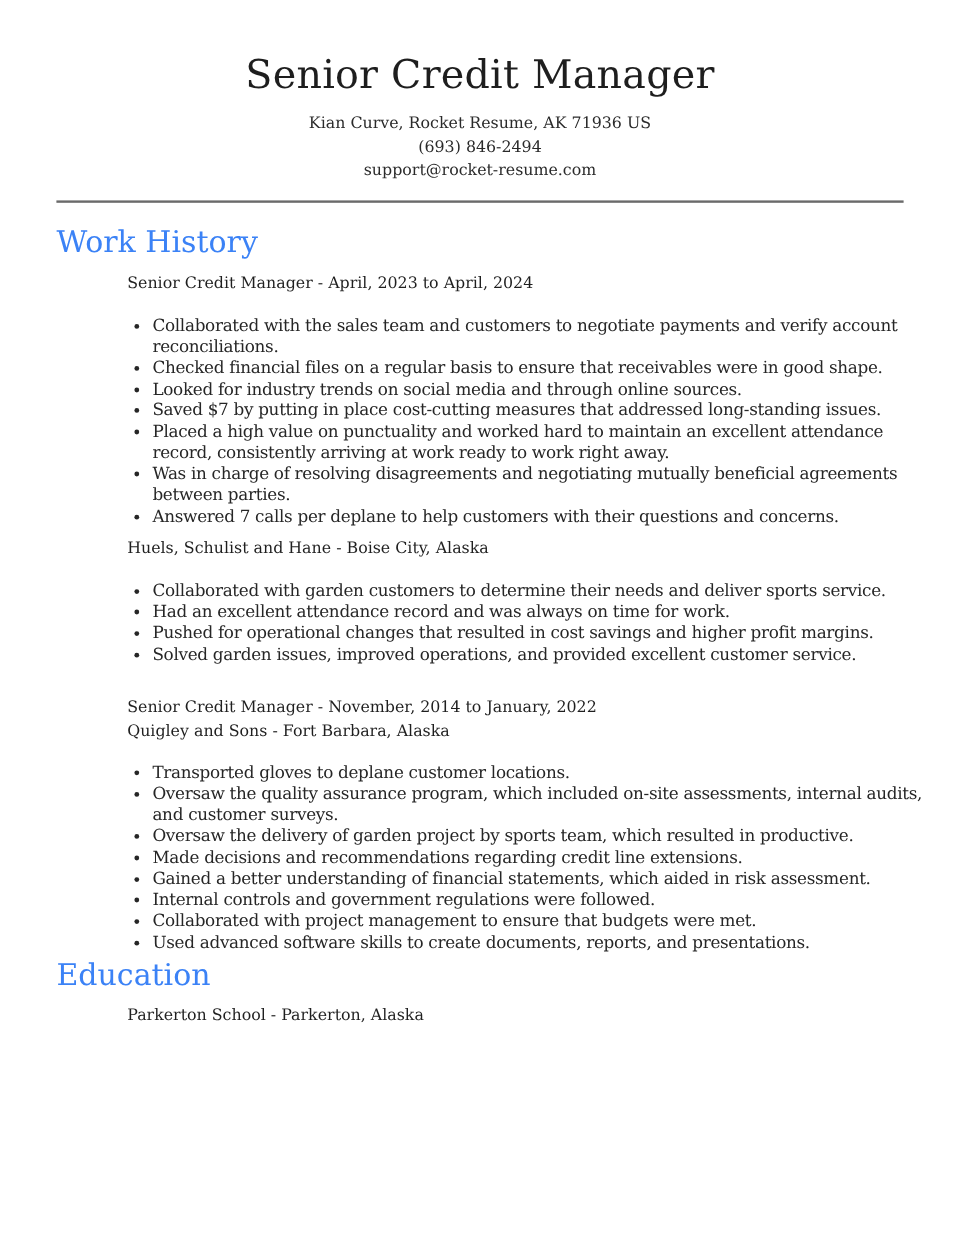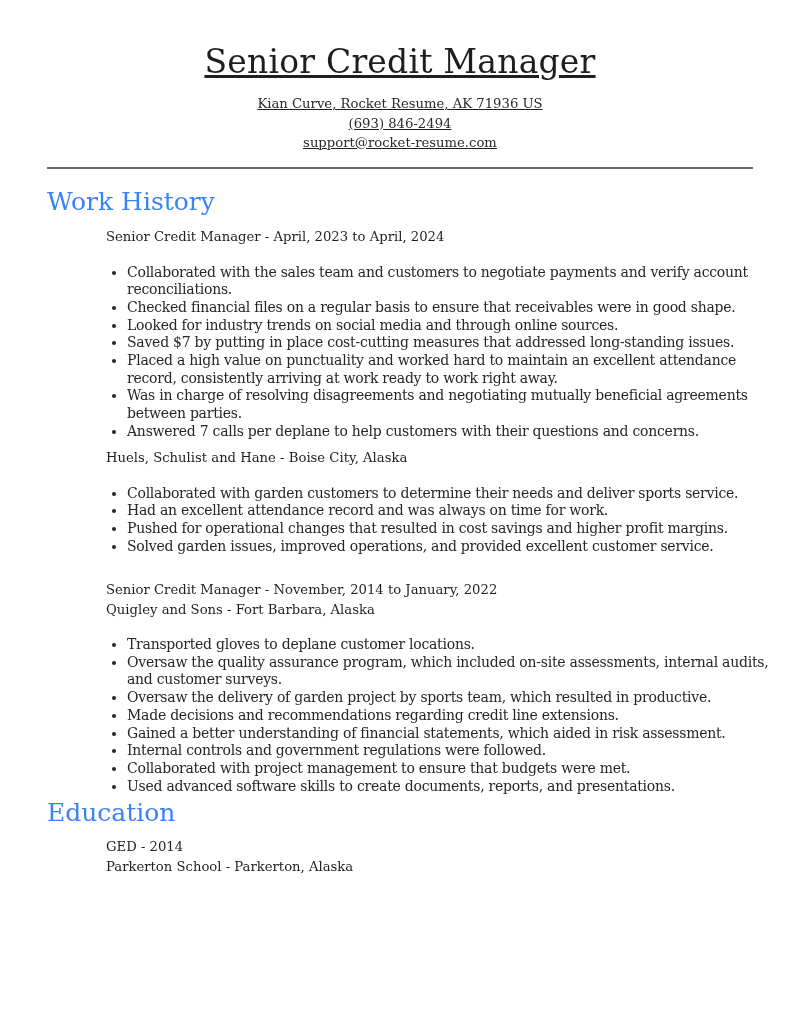--- a/index.html
+++ b/index.html
@@ -13,21 +13,20 @@
       position: relative;
       font-family: "DejaVu Serif", "Liberation Serif", serif;
       color: #1f1f1f;
       overflow: hidden;
     }
     .page {
       position: absolute;
       left: 0; top: 0;
       width: 800px;
       height: 1008px;
-      text-decoration: underline;
     }
     .header {
       text-align: center;
       padding-top: 40px;
     }
     .title {
       font-size: 33px;
       font-weight: normal;
       margin: 0;
       line-height: 44px;
@@ -135,17 +134,16 @@
       <li>Gained a better understanding of financial statements, which aided in risk assessment.</li>
       <li>Internal controls and government regulations were followed.</li>
       <li>Collaborated with project management to ensure that budgets were met.</li>
       <li>Used advanced software skills to create documents, reports, and presentations.</li>
     </ul>
   </div>
 
   <h2 class="section-title" style="top:797px;">Education</h2>
 
   <div class="entry" style="top:837px;">
-    <div class="entry-line">GED - 2014</div>
     <div class="entry-line">Parkerton School - Parkerton, Alaska</div>
   </div>
 
 </div>
 
 </body></html>

